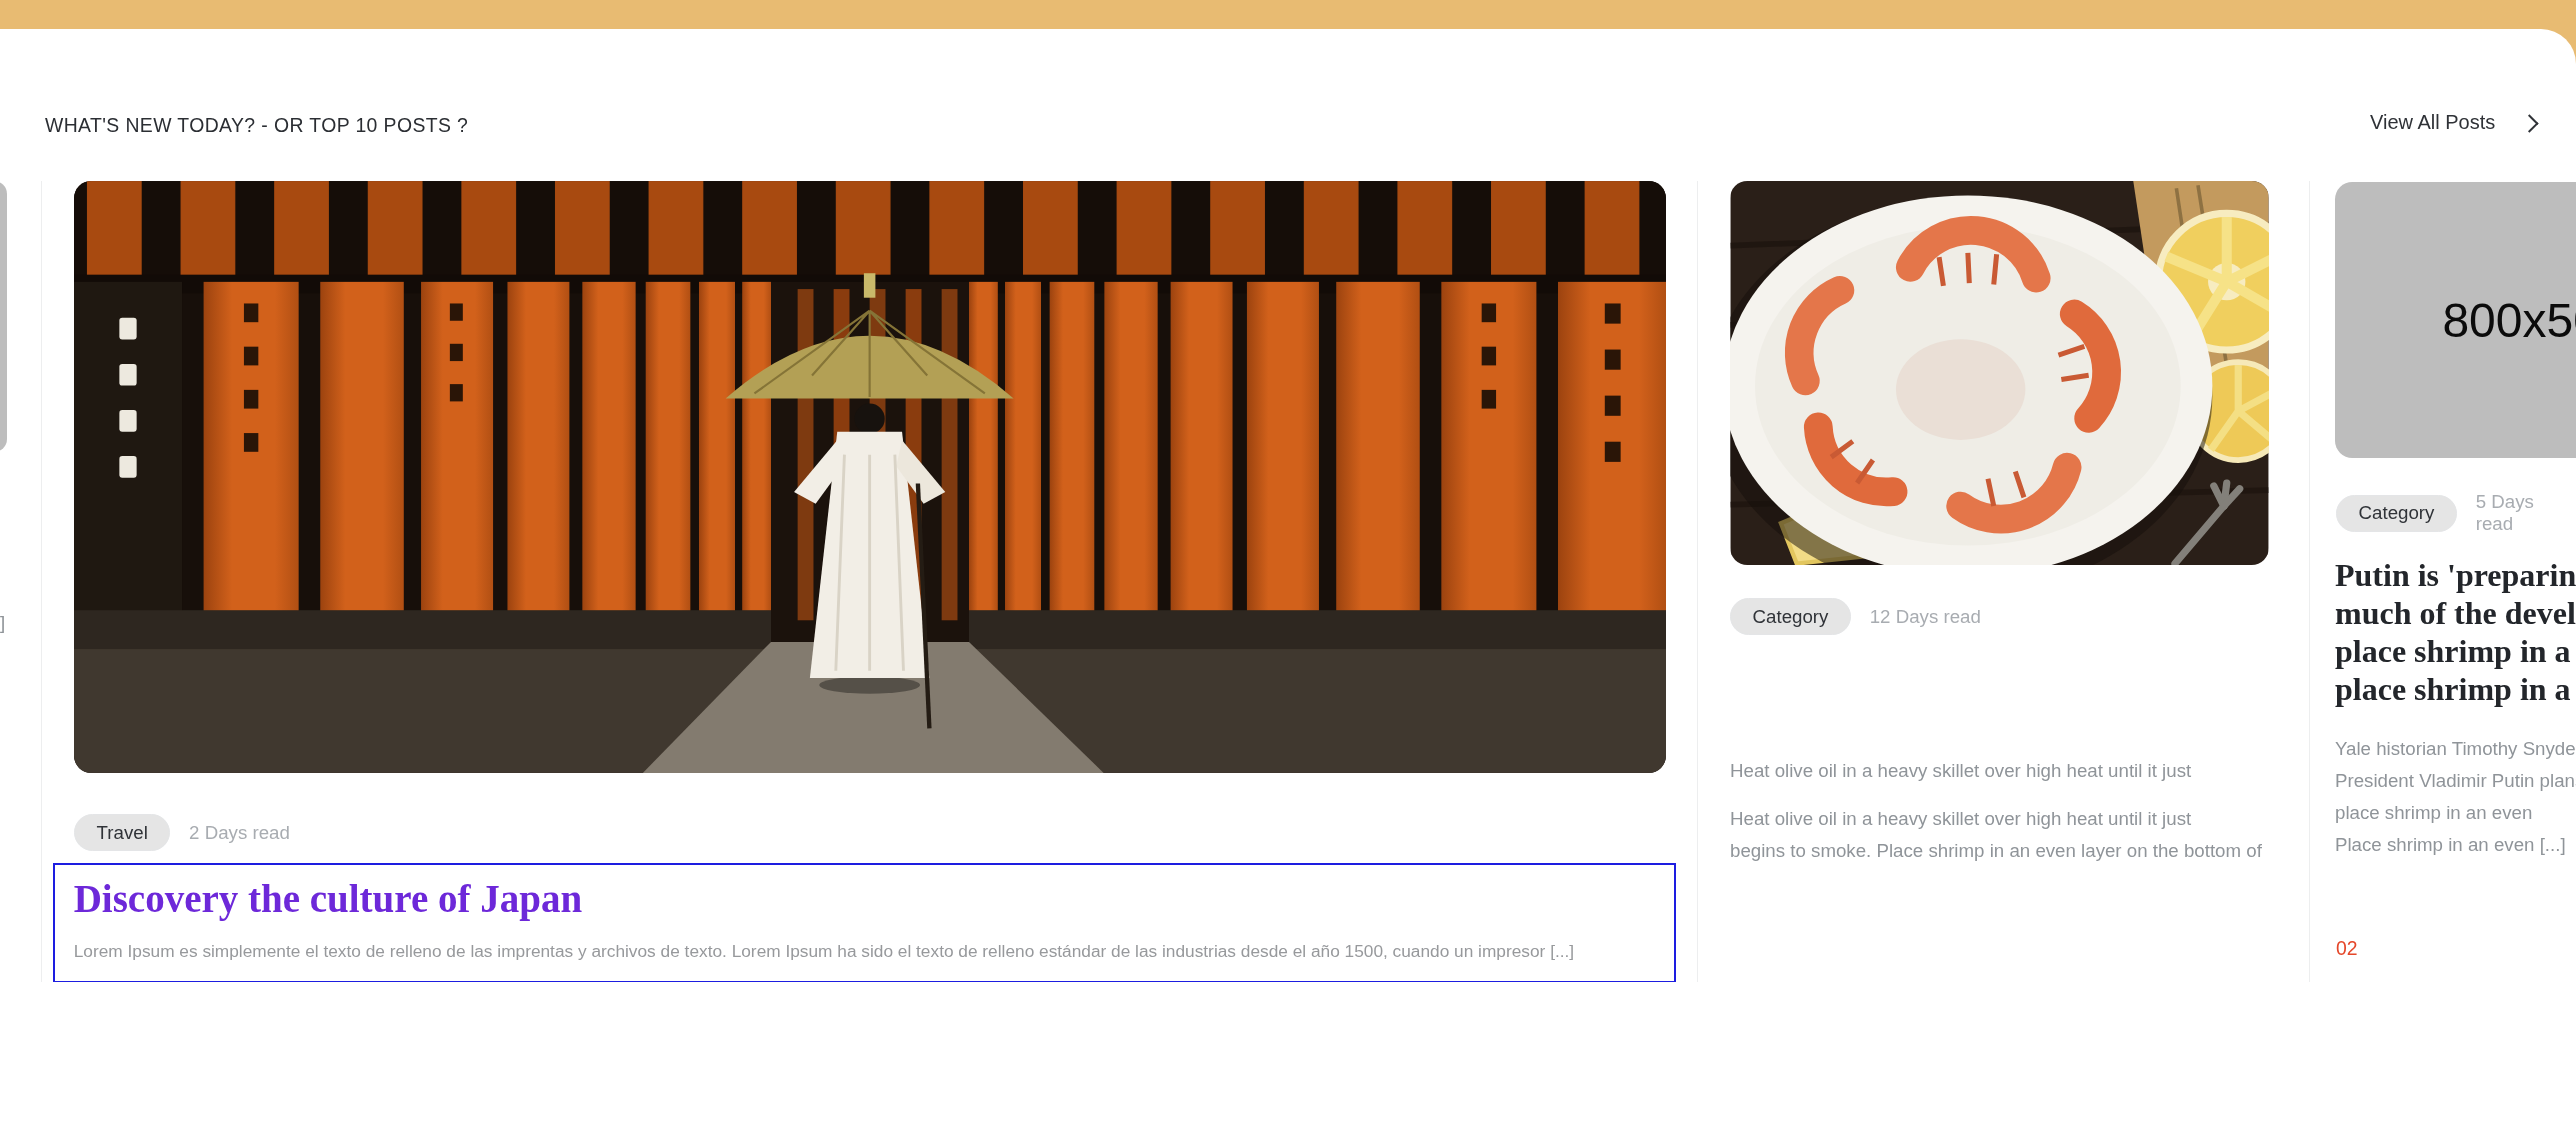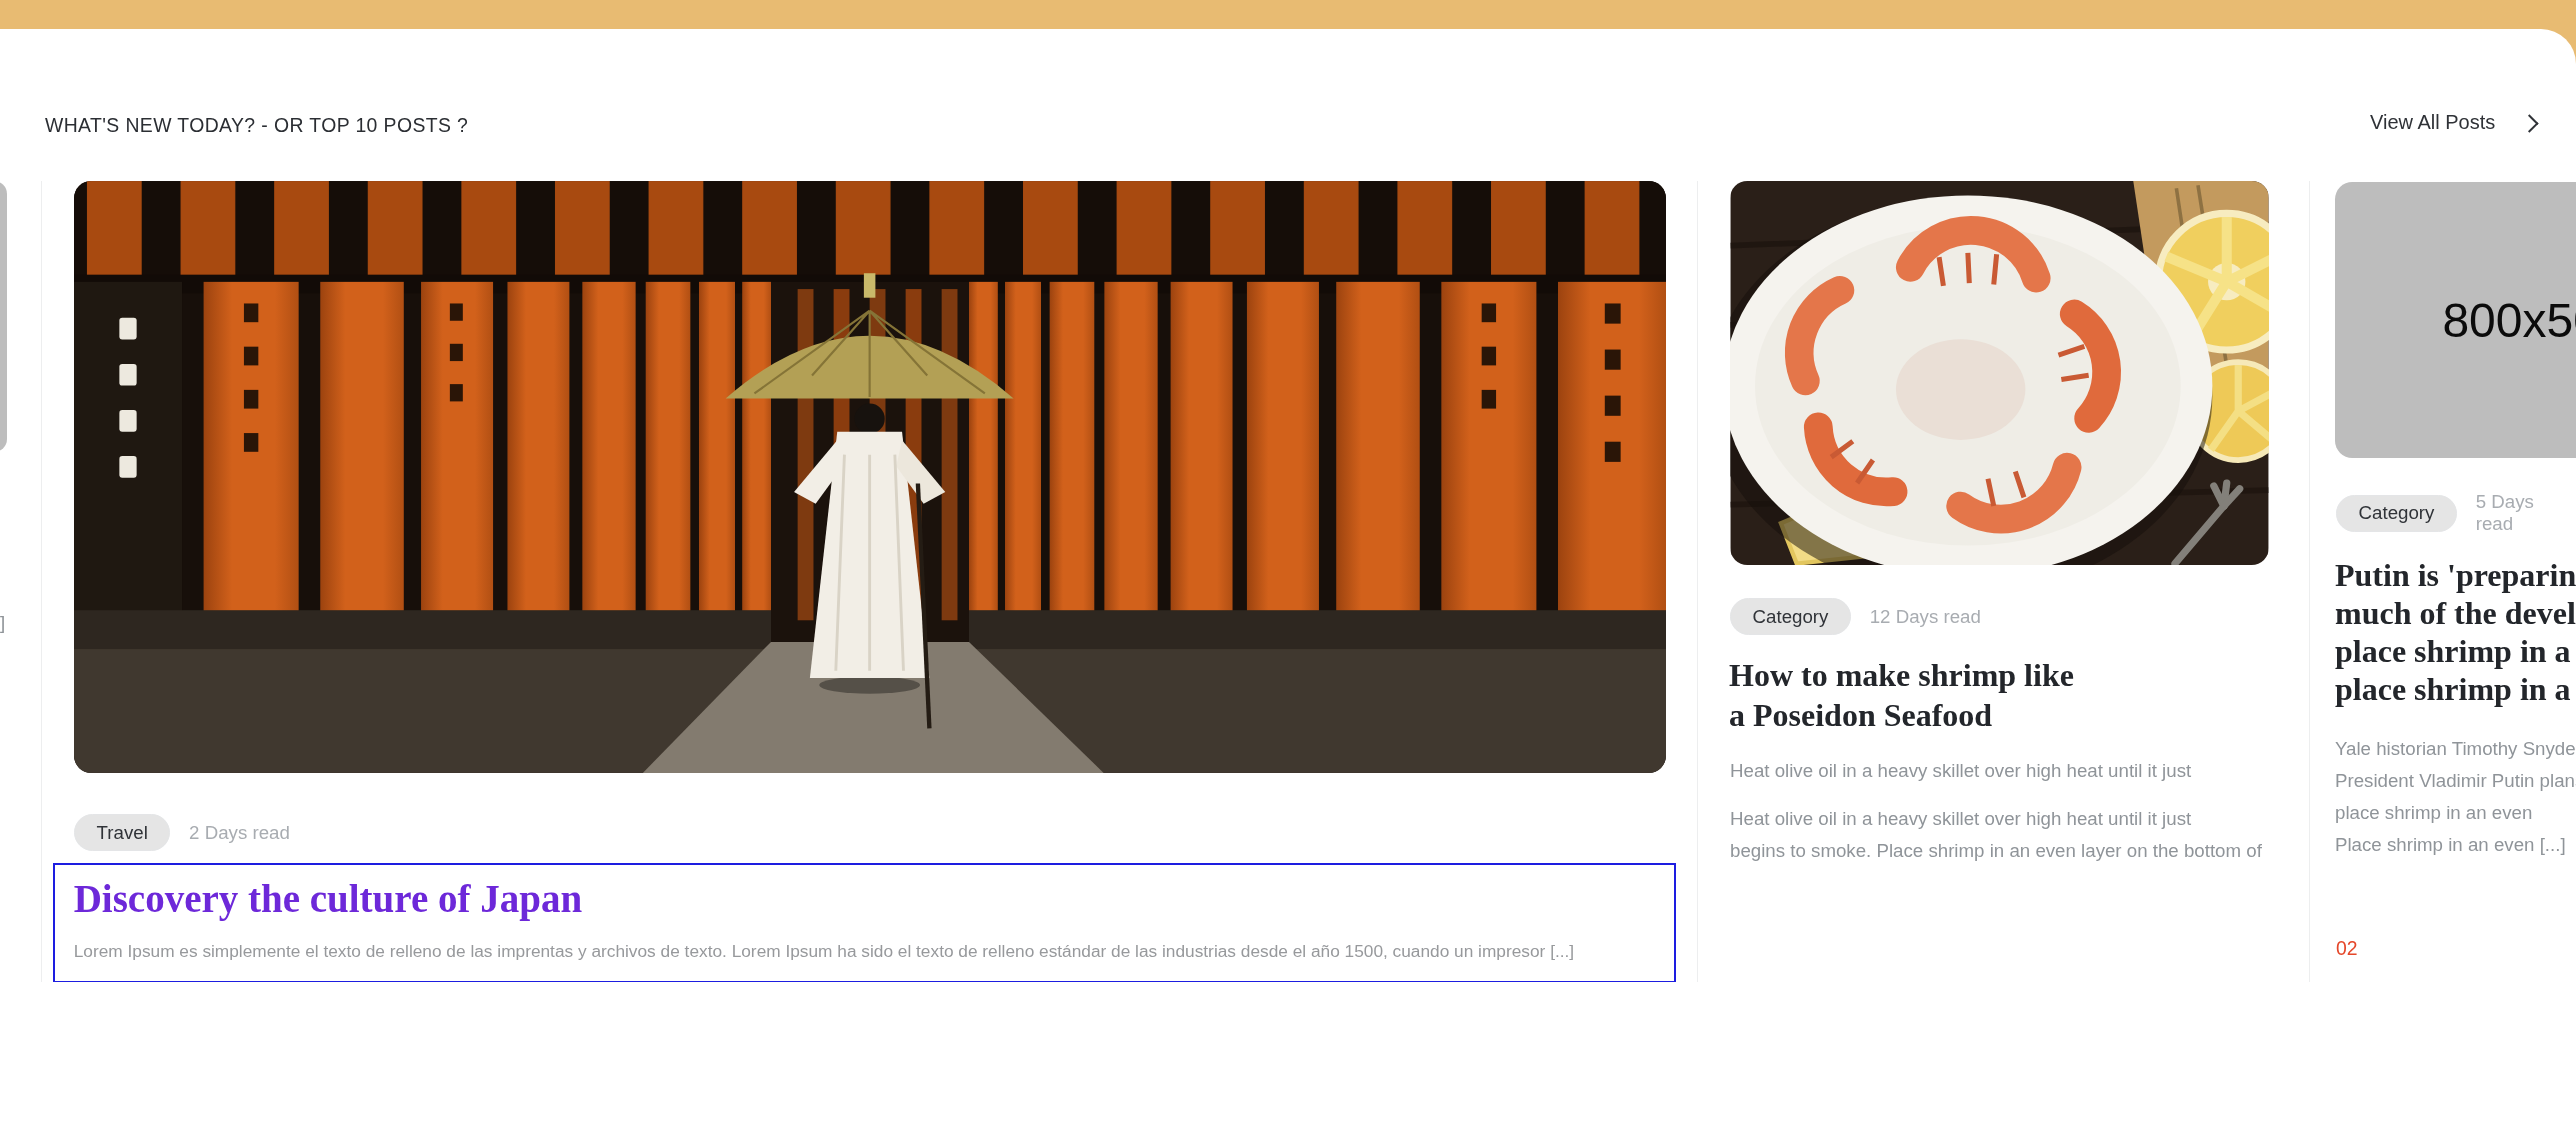--- a/index.html
+++ b/index.html
@@ -207,24 +207,20 @@
           <line x1="686" y1="452" x2="672" y2="424"></line>
           <line x1="686" y1="452" x2="690" y2="420"></line>
           <line x1="686" y1="452" x2="708" y2="428"></line>
         </g>
       </svg>
     </div>
     <div class="badge-row shrimp">
       <span class="pill">Category</span>
       <span class="meta">12 Days read</span>
     </div>
-    <div class="card-title title-shrimp">
-      <span class="tline">How to make shrimp like</span>
-      <span class="tline">a Poseidon Seafood</span>
-    </div>
     <div class="body-text body-shrimp">
       <span class="bline para-gap">Heat olive oil in a heavy skillet over high heat until it just</span>
       <span class="bline">Heat olive oil in a heavy skillet over high heat until it just</span>
       <span class="bline">begins to smoke. Place shrimp in an even layer on the bottom of</span>
     </div>
     <div class="num n-shrimp">01</div>
 
     <div class="img-placeholder">
       <span>800x500</span>
     </div>

